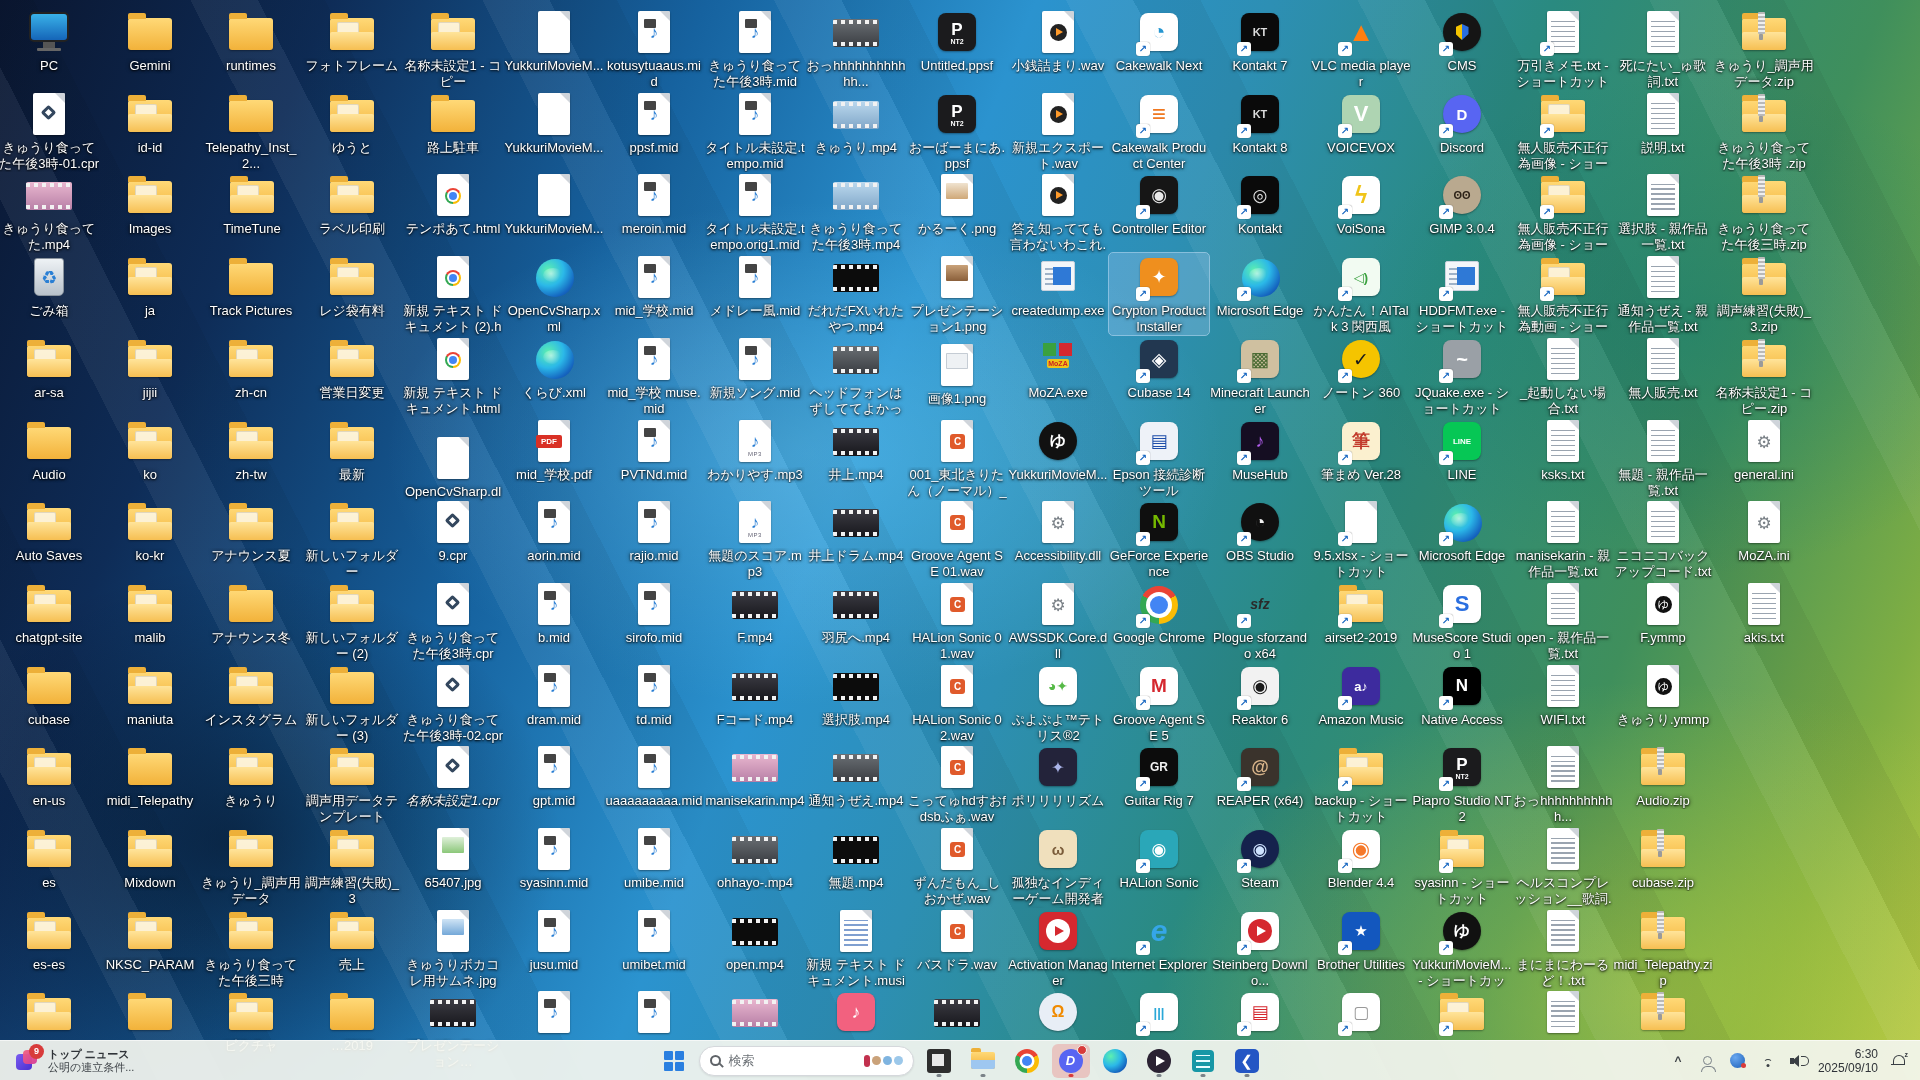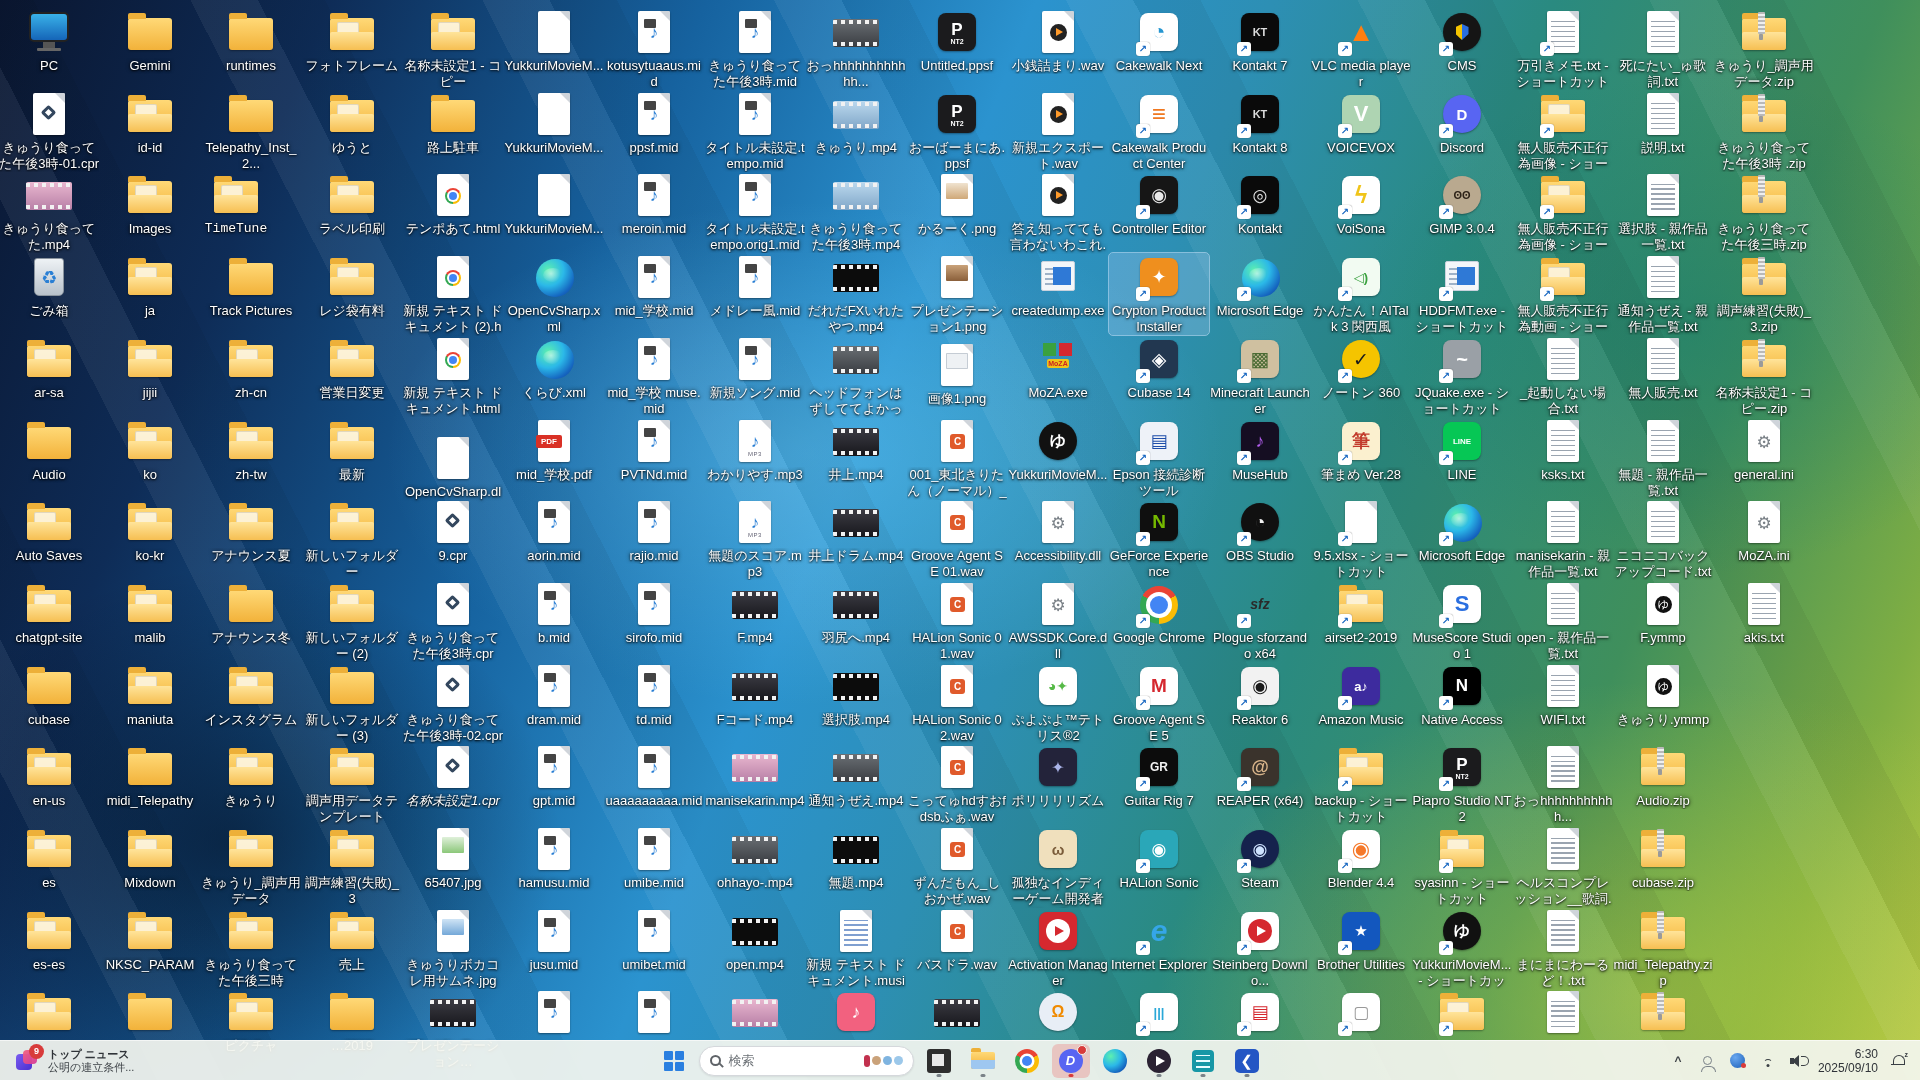--- a/index.html
+++ b/index.html
@@ -406,21 +406,21 @@
       <div class="dlabel">runtimes</div>
     </div>
     <div class="dicon" style="left: 201px; top: 90px;">
       <div class="ig">
         <div class="fold">
           <i class="ftab"></i>
         </div>
       </div>
       <div class="dlabel">Telepathy_Inst_2...</div>
     </div>
-    <div class="dicon" style="left: 186px; top: 171px; font-family: Liberation Mono, monospace;">
+    <div class="dicon" style="left: 202px; top: 171px;">
       <div class="ig">
         <div class="fold foi">
           <i class="ftab"></i>
           <i class="fpic"></i>
         </div>
       </div>
       <div class="dlabel">TimeTune</div>
     </div>
     <div class="dicon" style="left: 201px; top: 253px;">
       <div class="ig">
@@ -795,21 +795,21 @@
       </div>
       <div class="dlabel">gpt.mid</div>
     </div>
     <div class="dicon" style="left: 504px; top: 825px;">
       <div class="ig">
         <div class="sheet">
           <i class="minifilm"></i>
           <span class="gl midnote">♪</span>
         </div>
       </div>
-      <div class="dlabel">hamusu.mid</div>
+      <div class="dlabel">syasinn.mid</div>
     </div>
     <div class="dicon" style="left: 504px; top: 907px;">
       <div class="ig">
         <div class="sheet">
           <i class="minifilm"></i>
           <span class="gl midnote">♪</span>
         </div>
       </div>
       <div class="dlabel">jusu.mid</div>
     </div>

